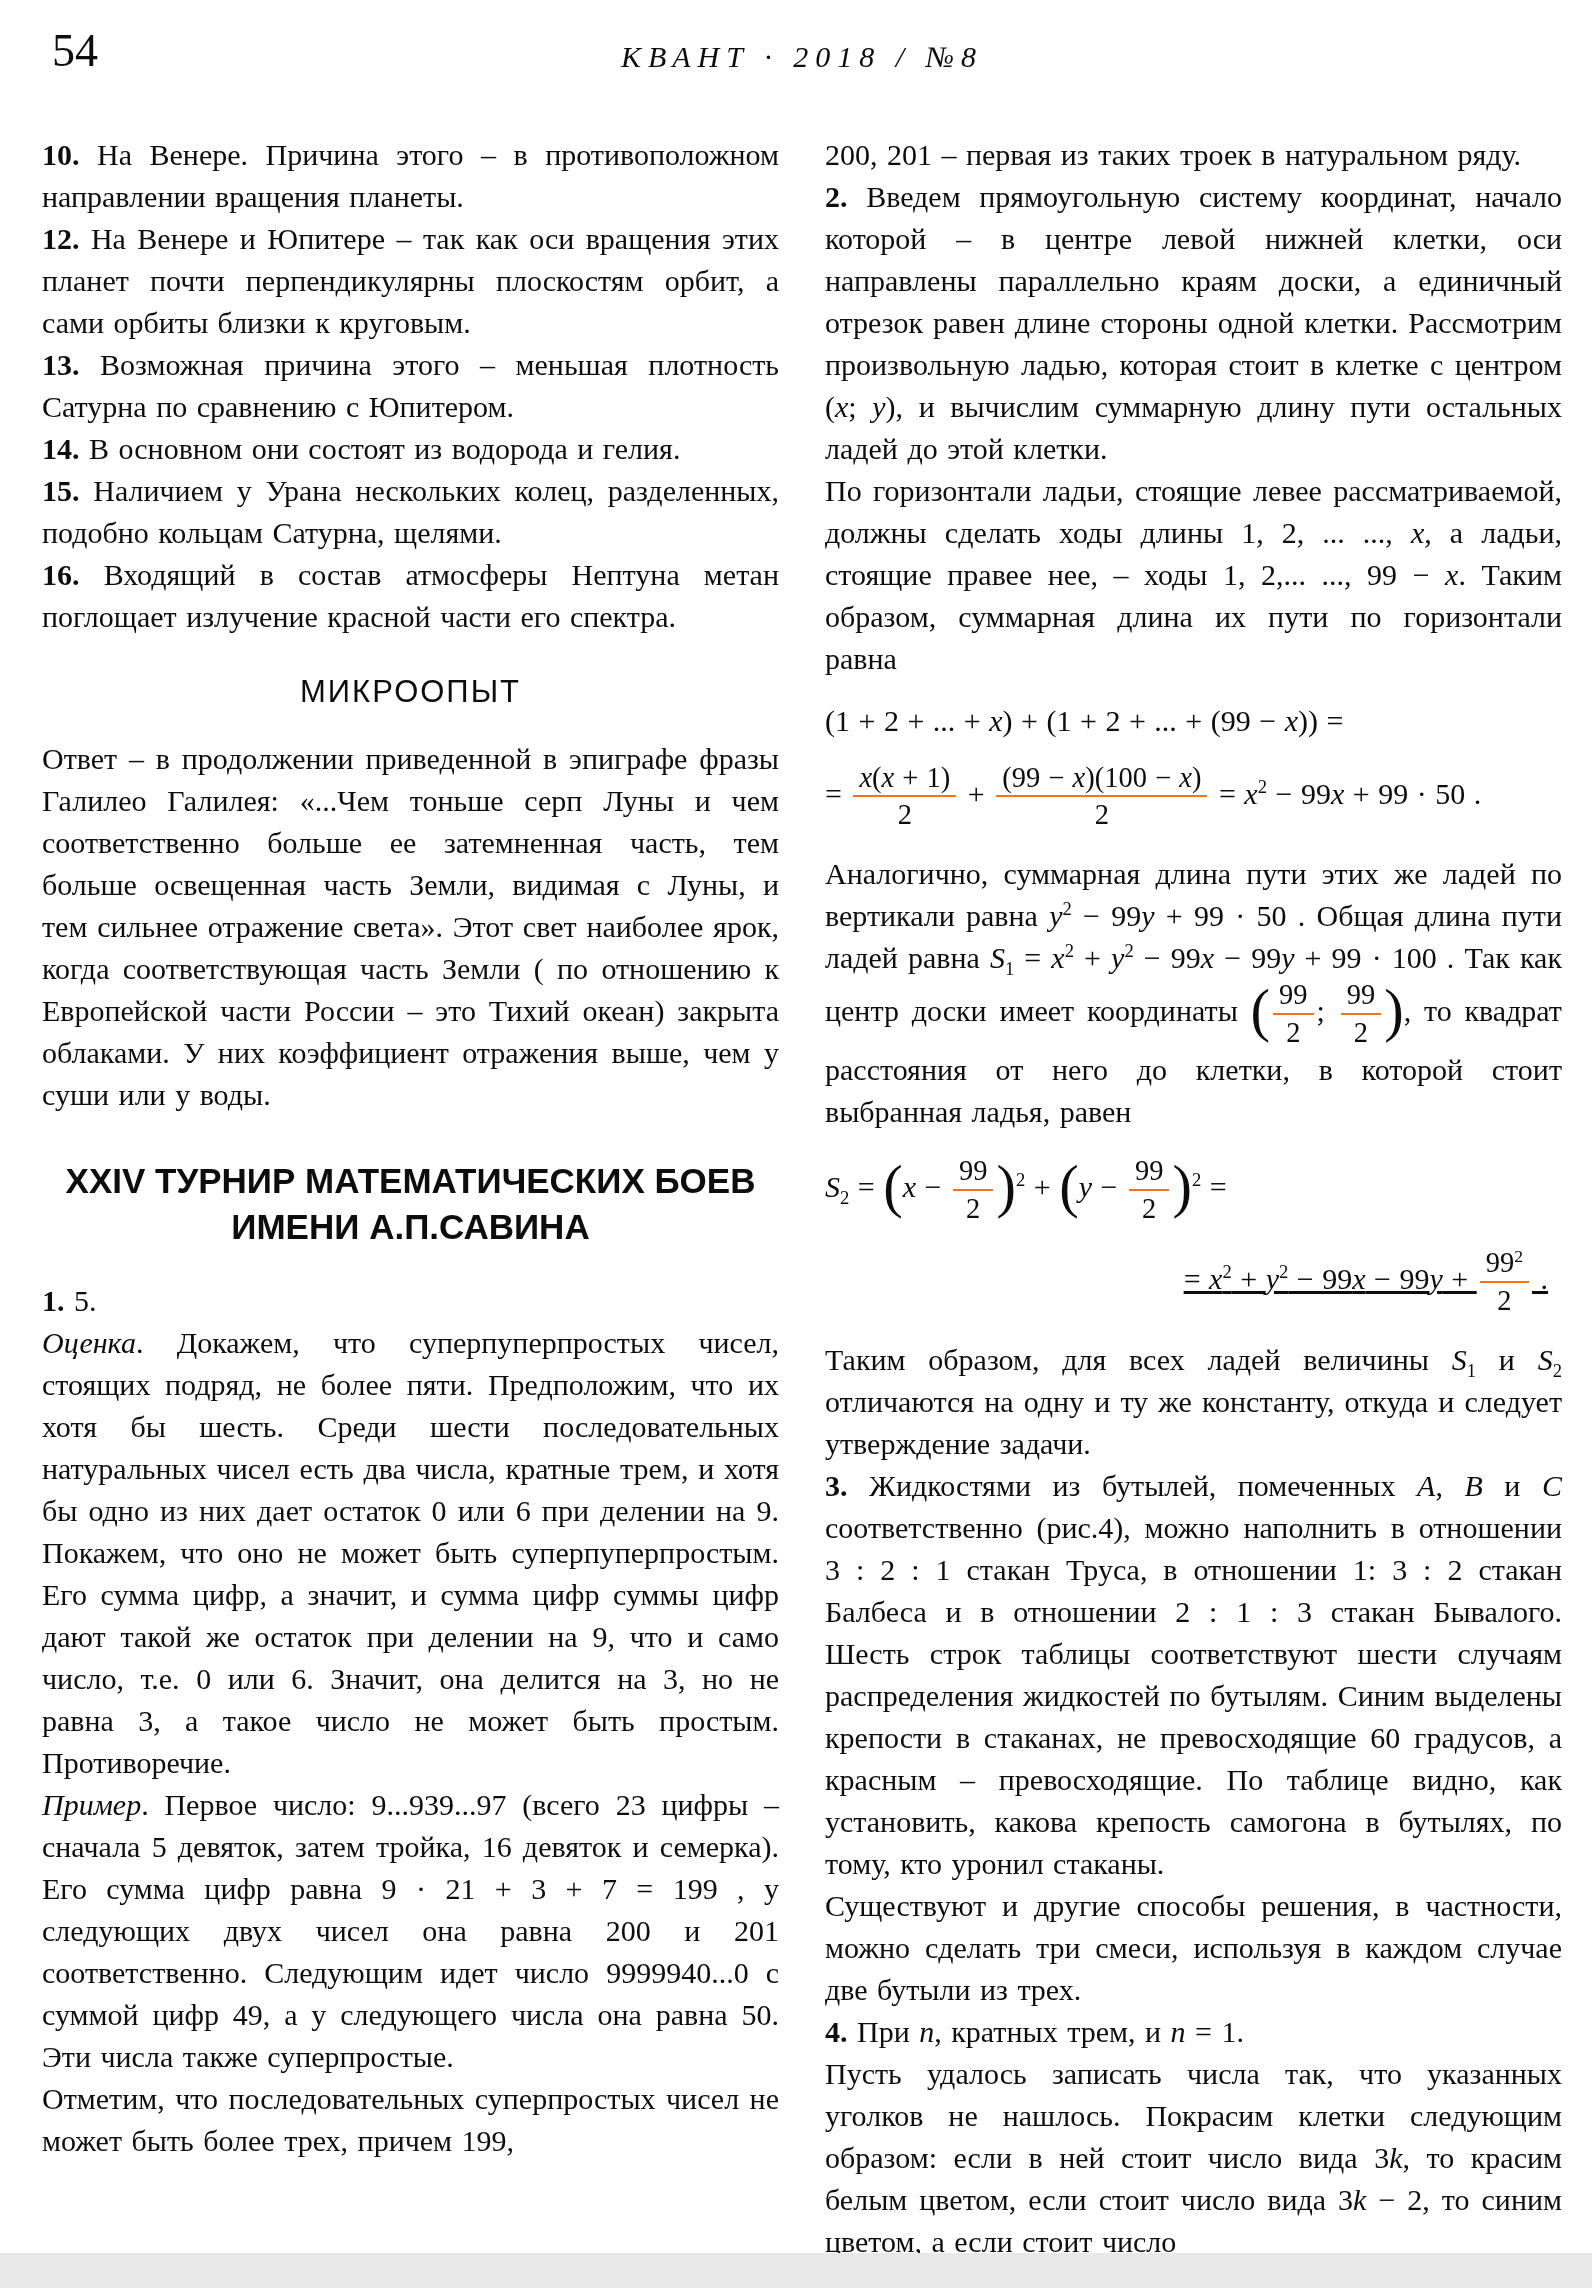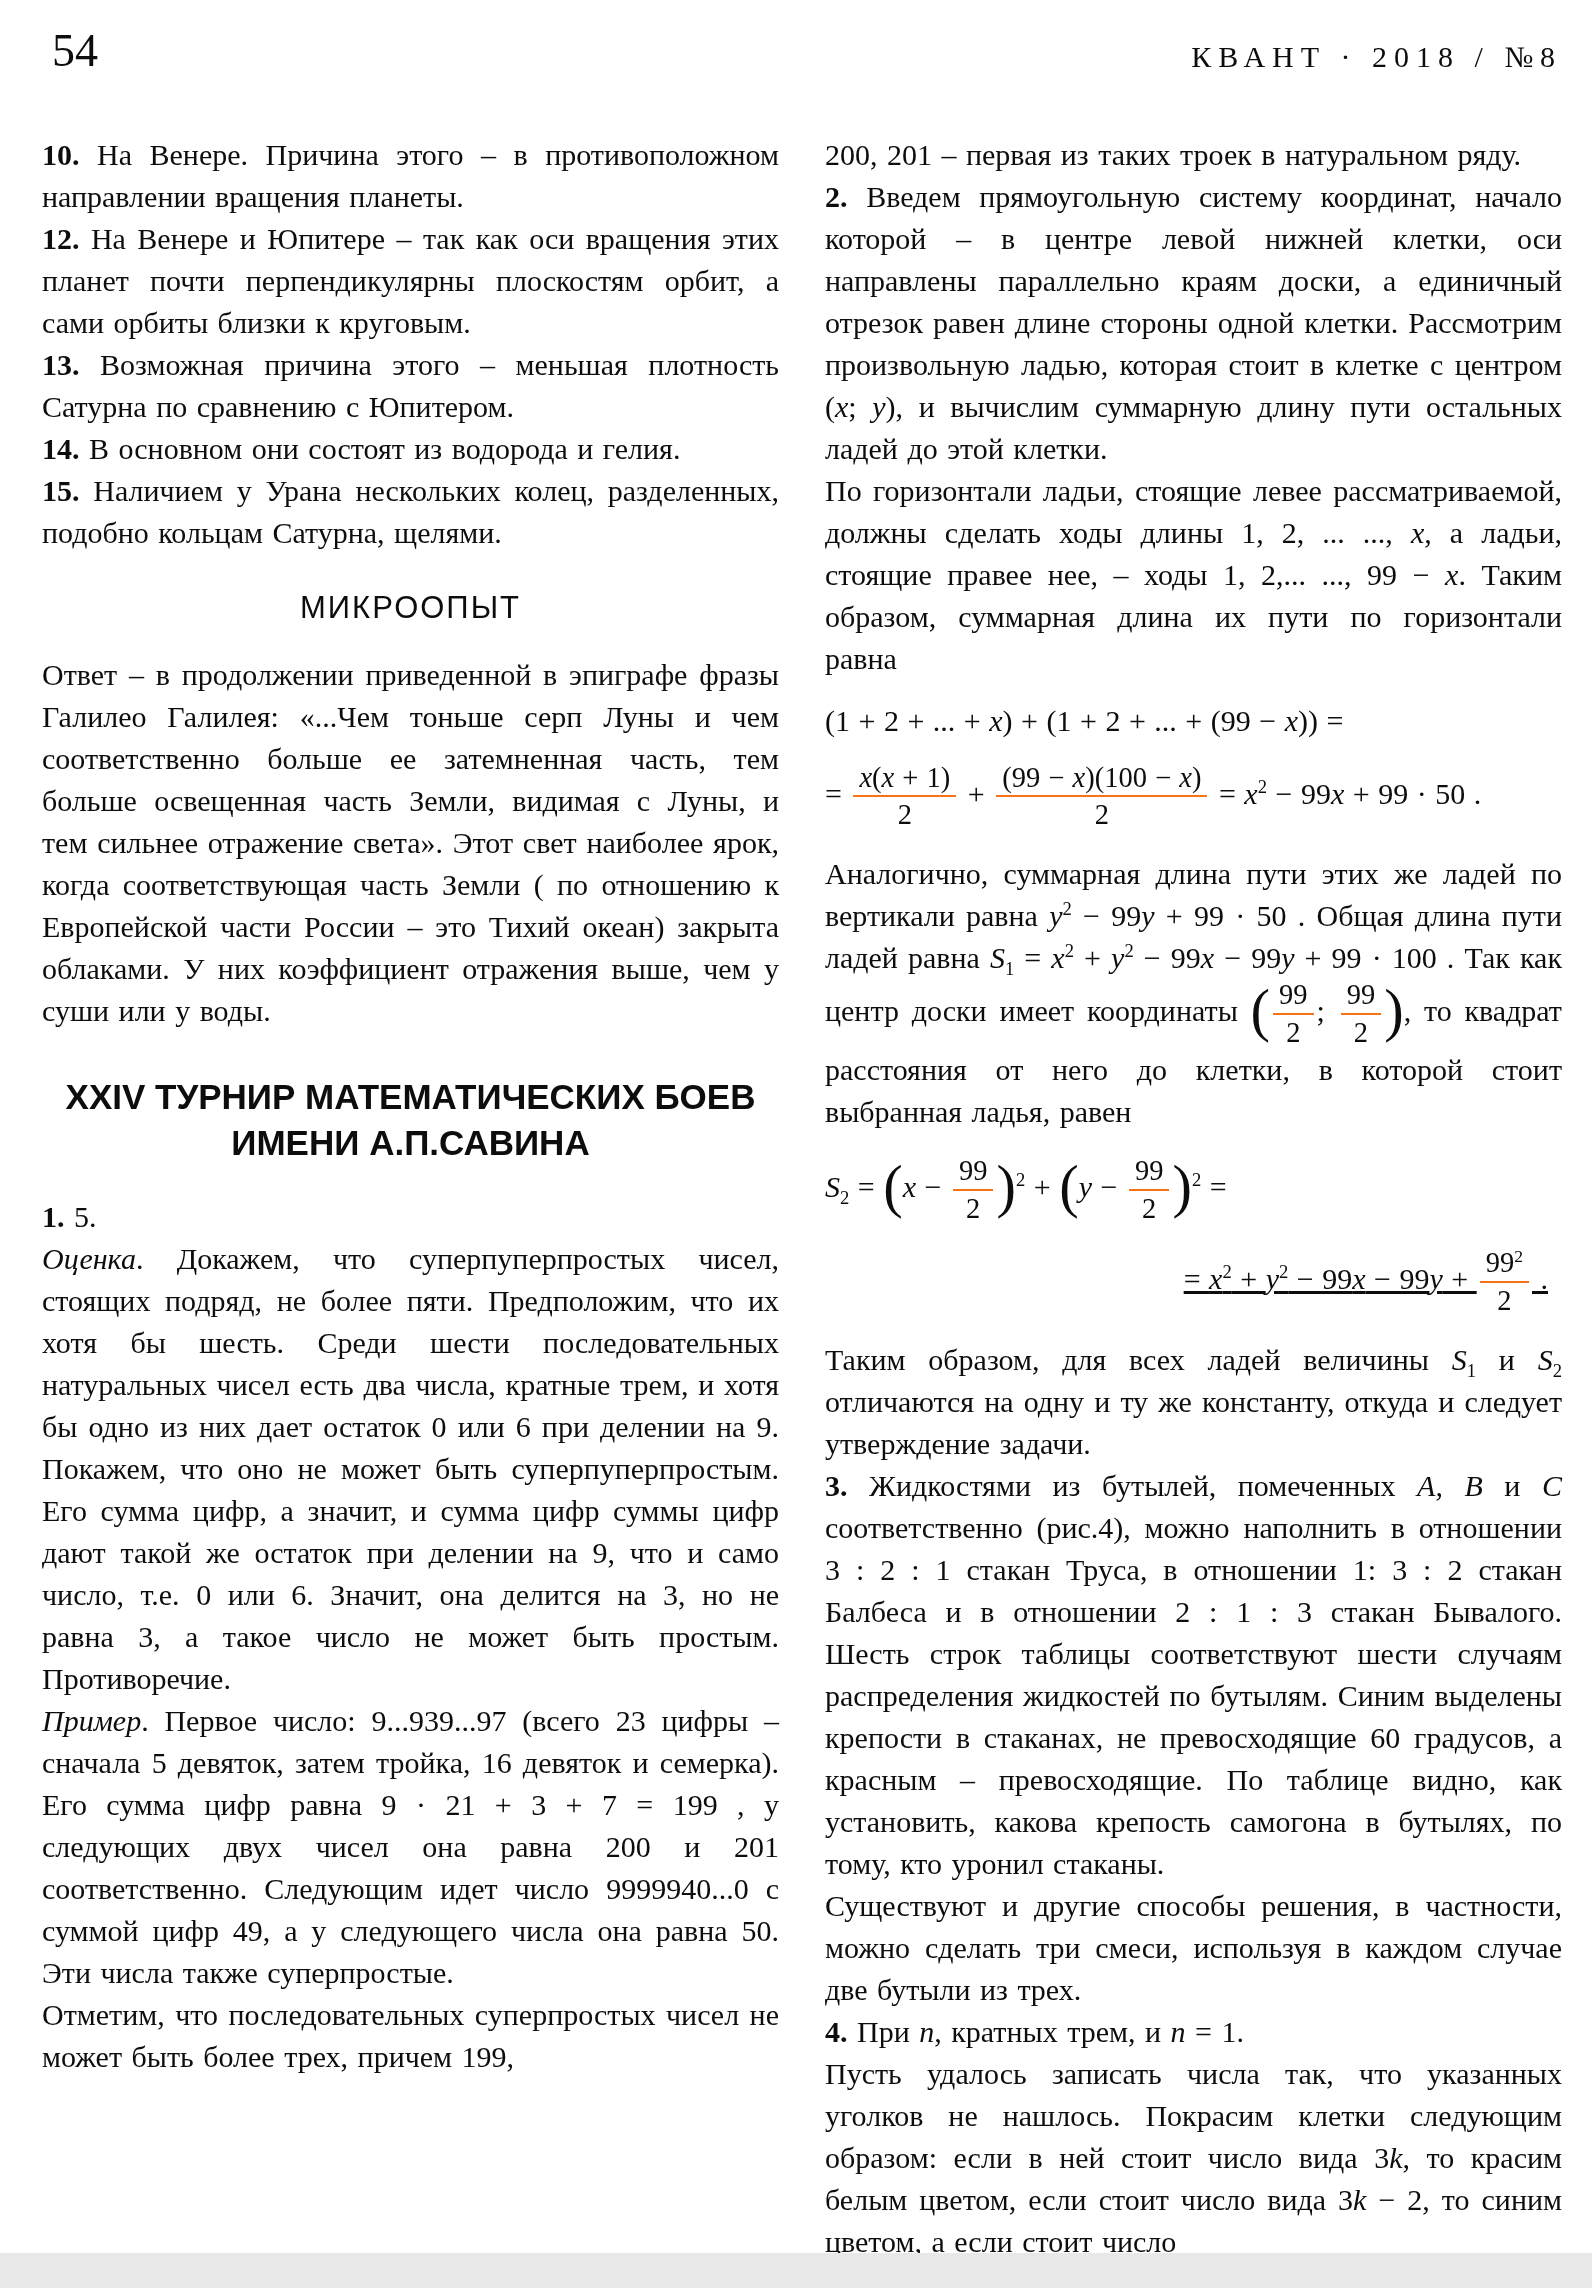--- a/index.html
+++ b/index.html
@@ -5,22 +5,22 @@
   html,body{margin:0;padding:0;background:#e8e8e8;}
   .page{
     width:1592px;height:2253px;box-sizing:border-box;
     margin:0 auto;background:#ffffff;color:#0d0d0d;
     padding:26px 30px 0 42px;overflow:hidden;position:relative;
     font-family:"Liberation Serif", serif;
   }
   .header{position:relative;height:64px;}
   .page-num{position:absolute;left:10px;top:2px;font-size:46px;line-height:1;}
   .journal{
-    position:absolute;left:0;right:0;top:16px;text-align:right;
-    font-size:30px;letter-spacing:7px;line-height:1;white-space:nowrap;
+    position:absolute;left:0;right:0;top:16px;text-align:center;
+    font-size:30px;letter-spacing:7px;line-height:1;white-space:nowrap;font-style:italic;
   }
   .columns{display:flex;gap:46px;margin-top:44px;}
   .col{flex:1;min-width:0;}
   p.para{
     margin:0;font-size:30px;line-height:42px;text-align:justify;
     word-spacing:2px;
   }
   .b{font-weight:bold;}
   .i{font-style:italic;}
   .sup{font-size:0.62em;vertical-align:super;line-height:0;}
@@ -48,20 +48,21 @@
     <span class="page-num">54</span>
     <span class="journal">КВАНТ  ·  2018 / №8</span>
   </header>
   <main class="columns">
     <div class="col" id="col-left">
         <p class="para"><span class="b">10.</span><span> На Венере. Причина этого – в противоположном направлении вращения планеты.</span></p>
         <p class="para"><span class="b">12.</span><span> На Венере и Юпитере – так как оси вращения этих планет почти перпендикулярны плоскостям орбит, а сами орбиты близки к круговым.</span></p>
         <p class="para"><span class="b">13.</span><span> Возможная причина этого – меньшая плотность Сатурна по сравнению с Юпитером.</span></p>
         <p class="para"><span class="b">14.</span><span> В основном они состоят из водорода и гелия.</span></p>
         <p class="para"><span class="b">15.</span><span> Наличием у Урана нескольких колец, разделенных, подобно кольцам Сатурна, щелями.</span></p>
+        <p class="para"><span class="b">16.</span><span> Входящий в состав атмосферы Нептуна метан поглощает излучение красной части его спектра.</span></p>
         <h3 class="subheading">МИКРООПЫТ</h3>
         <p class="para"><span>Ответ – в продолжении приведенной в эпиграфе фразы Галилео Галилея: «...Чем тоньше серп Луны и чем соответственно больше ее затемненная часть, тем больше освещенная часть Земли, видимая с Луны, и тем сильнее отражение света». Этот свет наиболее ярок, когда соответствующая часть Земли ( по отношению к Европейской части России – это Тихий океан) закрыта облаками. У них коэффициент отражения выше, чем у суши или у воды.</span></p>
         <h2 class="mainheading">
           <div>XXIV ТУРНИР МАТЕМАТИЧЕСКИХ БОЕВ</div>
           <div>ИМЕНИ А.П.САВИНА</div>
         </h2>
         <p class="para"><span class="b">1.</span><span> 5.</span></p>
         <p class="para"><span class="i">Оценка</span><span>. Докажем, что суперпуперпростых чисел, стоящих подряд, не более пяти. Предположим, что их хотя бы шесть. Среди шести последовательных натуральных чисел есть два числа, кратные трем, и хотя бы одно из них дает остаток 0 или 6 при делении на 9. Покажем, что оно не может быть суперпуперпростым. Его сумма цифр, а значит, и сумма цифр суммы цифр дают такой же остаток при делении на 9, что и само число, т.е. 0 или 6. Значит, она делится на 3, но не равна 3, а такое число не может быть простым. Противоречие.</span></p>
         <p class="para"><span class="i">Пример</span><span>. Первое число: 9...939...97 (всего 23 цифры – сначала 5 девяток, затем тройка, 16 девяток и семерка). Его сумма цифр равна 9 · 21 + 3 + 7 = 199 , у следующих двух чисел она равна 200 и 201 соответственно. Следующим идет число 9999940...0 с суммой цифр 49, а у следующего числа она равна 50. Эти числа также суперпростые.</span></p>
         <p class="para"><span>Отметим, что последовательных суперпростых чисел не может быть более трех, причем 199,</span></p>

